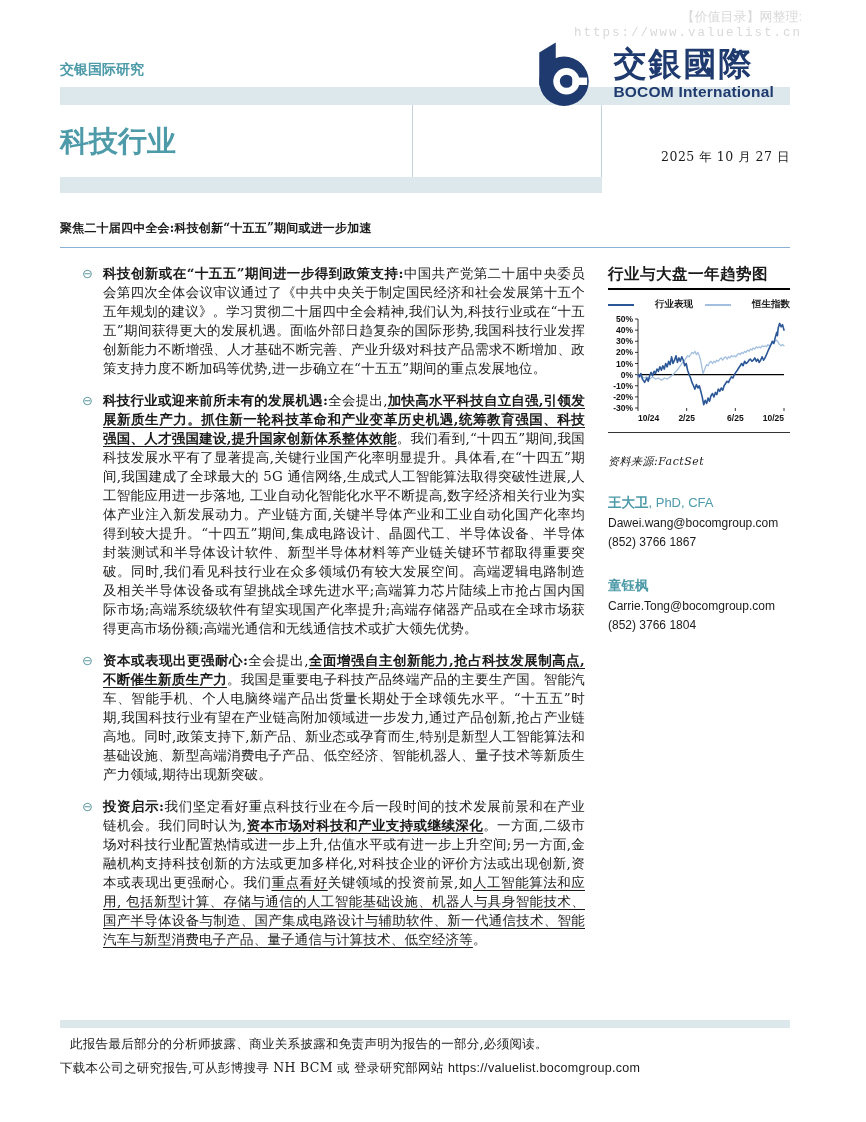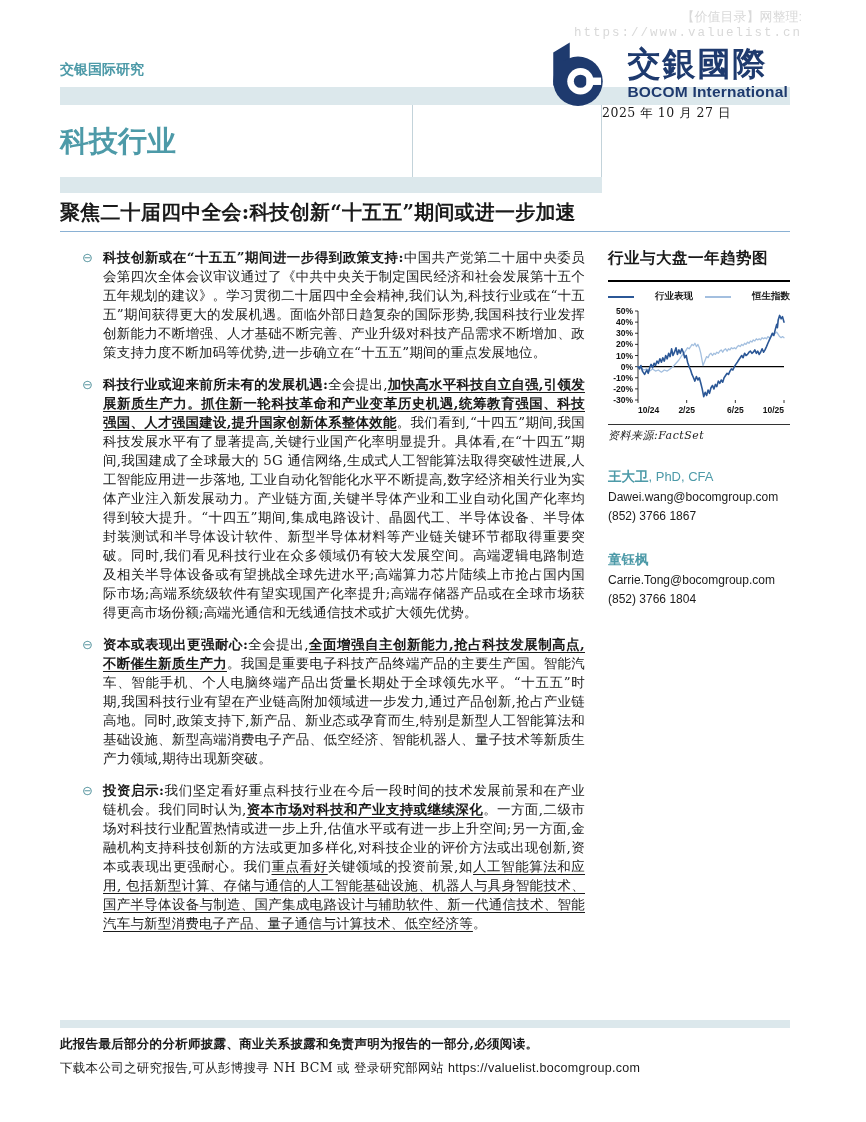--- a/index.html
+++ b/index.html
@@ -13,65 +13,65 @@
     font-family:"DejaVu Serif",serif;color:var(--ink);
   }
   .watermark{position:absolute;top:8px;right:64px;text-align:right;color:var(--wm);
     font-family:"Liberation Sans",sans-serif;font-size:13px;line-height:17px;}
   .watermark .wm2{letter-spacing:2px;font-family:"Liberation Mono",monospace;font-size:12.5px;}
 
   .content{position:absolute;left:60px;top:0;width:730px;}
   .org-research{margin-top:60px;color:var(--teal);font-weight:bold;font-size:14px;line-height:18px;}
   .report-type{margin-top:5px;font-weight:bold;font-size:15px;line-height:21px;}
 
-  .logo{position:absolute;top:40px;right:2px;display:flex;align-items:flex-start;gap:16px;}
+  .logo{position:absolute;top:40px;right:16px;display:flex;align-items:flex-start;gap:16px;}
   .logo-text{display:flex;flex-direction:column;align-items:flex-start;margin-top:6px;}
   .logo-cn{color:var(--navy);font-size:33px;font-weight:bold;line-height:36px;letter-spacing:2px;}
   .logo-en{color:var(--navy);font-family:"Liberation Sans",sans-serif;font-weight:bold;font-size:15.5px;line-height:19px;letter-spacing:.2px;}
 
   .band1{margin-top:9px;height:18px;background:var(--band);}
   .title-row{display:flex;height:72px;}
   .title-row .c1{width:352px;display:flex;align-items:center;}
   .title-row .c2{width:190px;border-left:1px solid #c3d3da;border-right:1px solid #c3d3da;}
-  .title-row .c3{flex:1;}
+  .title-row .c3{flex:1;text-align:right;margin-top:44px;}
   .sector-title{color:var(--teal);font-size:29px;font-weight:bold;line-height:32px;}
   .date{font-size:12.5px;letter-spacing:.5px;}
   .band2{width:542px;height:16px;background:var(--band);}
-  .headline{margin-top:7px;font-size:20px;font-weight:bold;line-height:24px;letter-spacing:.2px;}
+  .headline{margin-top:23px;font-size:12px;font-weight:bold;line-height:24px;letter-spacing:.2px;}
   .rule{margin-top:7px;border-top:1.6px solid var(--rule);}
 
   .columns{display:flex;margin-top:16px;}
   .main{width:525px;}
   .sidebar{width:182px;margin-left:23px;}
 
   .bullet{display:flex;margin-bottom:13px;}
   .marker{flex:0 0 21px;margin-left:22px;color:#5f9aa4;font-size:13px;line-height:19px;
     font-family:"DejaVu Sans",sans-serif;}
   .para{flex:1;font-size:13.5px;line-height:19px;letter-spacing:.2px;
     text-align:justify;text-justify:inter-ideograph;}
   .para .b{font-weight:bold;}
   .para .u{text-decoration:underline;text-underline-offset:2.5px;}
 
   .chart-title{font-size:15.5px;font-weight:bold;line-height:20px;border-bottom:2.5px solid #000;
-    padding-bottom:12px;letter-spacing:.5px;}
+    padding-bottom:4px;letter-spacing:.5px;}
   .legend{display:flex;justify-content:center;gap:12px;margin-top:8px;
     font-size:9.5px;font-weight:bold;align-items:center;}
   .legend .lg{display:flex;align-items:center;gap:21px;}
   .legend .sw{display:inline-block;width:26px;height:2px;background:#000;}
   svg.chart{display:block;margin-top:2px;width:182px;height:115px;}
-  .source{margin-top:4px;border-top:1px solid #333;padding-top:3px;font-style:italic;
+  .source{margin-top:4px;border-top:1px solid #333;padding-top:21px;font-style:italic;
     font-size:11px;letter-spacing:.5px;}
   .analyst{margin-top:24px;}
   .analyst + .analyst{margin-top:26px;}
   .a-name{color:var(--teal);font-size:13.5px;font-weight:bold;line-height:18px;}
   .a-name .cred{font-weight:normal;font-family:Liberation Sans, sans-serif;font-size:13px;}
   .a-email,.a-phone{font-family:"Liberation Sans",sans-serif;font-size:12px;line-height:16px;margin-top:3px;}
 
   .fband{position:absolute;left:60px;top:1020px;width:730px;height:8px;background:var(--band);}
-  .f1{position:absolute;left:60px;top:1036px;width:730px;font-size:12.5px;letter-spacing:.3px;font-weight:bold;}
+  .f1{position:absolute;left:70px;top:1036px;width:730px;font-size:12.5px;letter-spacing:.3px;}
   .f2{position:absolute;left:60px;top:1060px;width:730px;font-size:12.5px;letter-spacing:.3px;}
   .f2 .url{font-family:"Liberation Sans",sans-serif;}
 </style>
 </head>
 <body>
 
 <div class="watermark">
   <div>【价值目录】网整理:</div>
   <div class="wm2">https://www.valuelist.cn</div>
 </div>

